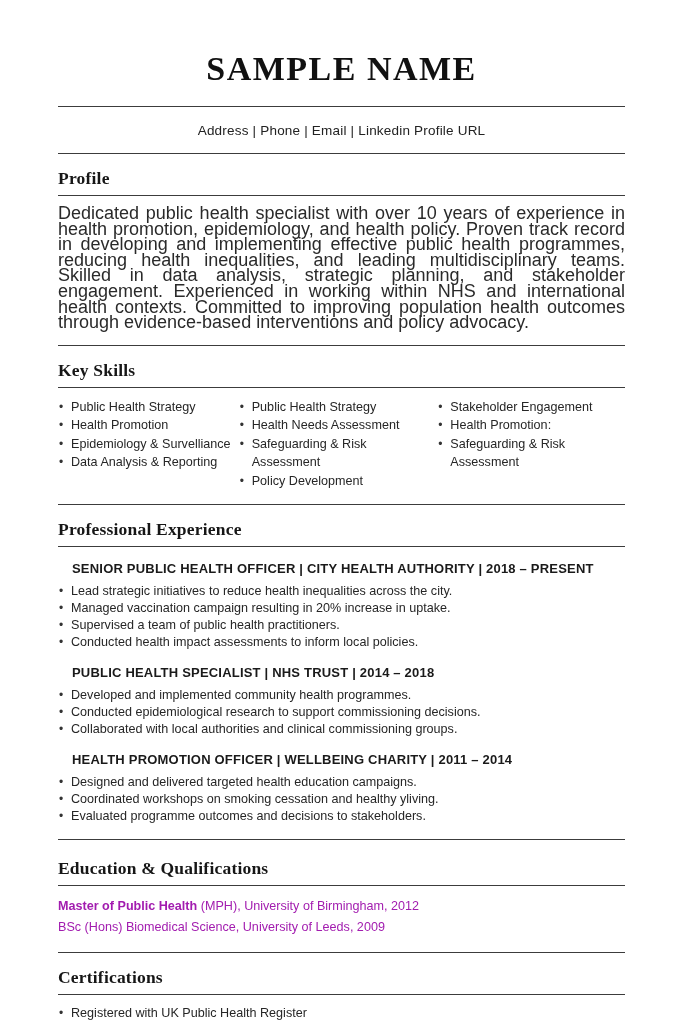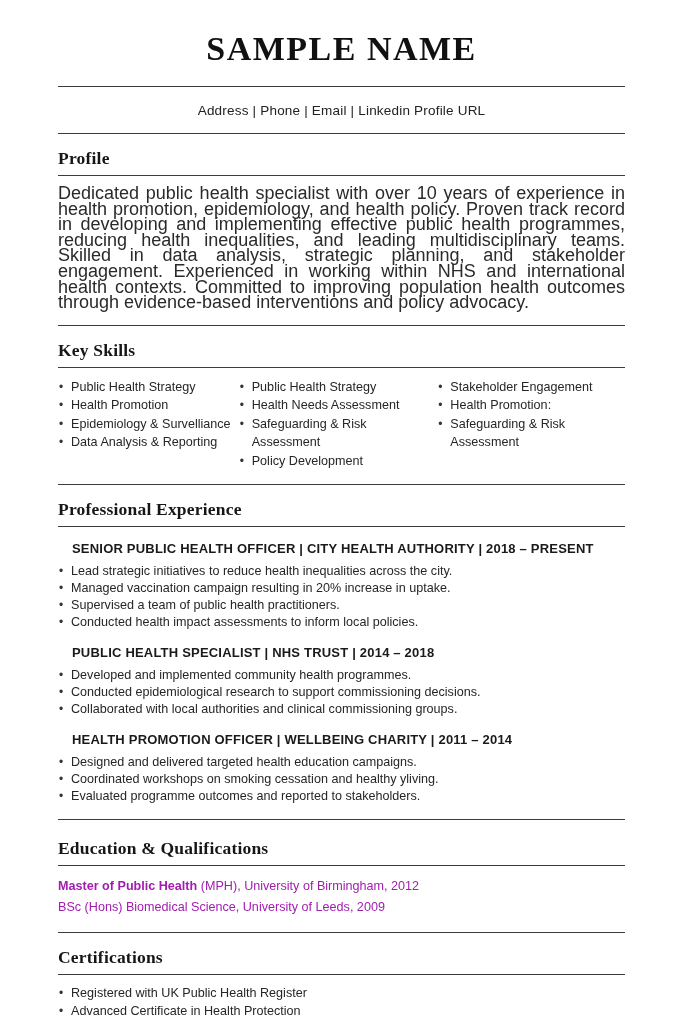--- a/index.html
+++ b/index.html
@@ -15,21 +15,21 @@
   .page {
     padding: 30px 58px 0 58px;
   }
   .doc-title {
     font-family: "Liberation Serif", serif;
     font-size: 34px;
     font-weight: 600;
     letter-spacing: 1.5px;
     text-align: center;
     color: #111111;
-    margin-top: 0;
+    margin-top: 20px;
   }
   .rule {
     border: none;
     border-top: 1.2px solid #3c3c3c;
     height: 0;
     margin: 0;
   }
   .rule-top { margin-top: 18px; }
   .contact-line {
     text-align: center;
@@ -168,21 +168,21 @@
         <li>Conducted epidemiological research to support commissioning decisions.</li>
         <li>Collaborated with local authorities and clinical commissioning groups.</li>
       </ul>
     </div>
 
     <div class="job">
       <div class="job-heading">HEALTH PROMOTION OFFICER | WELLBEING CHARITY | 2011 – 2014</div>
       <ul class="bullet-list">
         <li>Designed and delivered targeted health education campaigns.</li>
         <li>Coordinated workshops on smoking cessation and healthy yliving.</li>
-        <li>Evaluated programme outcomes and reported to stakeholders.</li>
+        <li>Evaluated programme outcomes and decisions to stakeholders.</li>
       </ul>
     </div>
     <hr class="rule">
   </div>
 
   <div class="section">
     <div class="section-heading">Education &amp; Qualifications</div>
     <hr class="rule">
     <div class="edu-block">
       <div class="edu-line"><span class="edu-bold">Master of Public Health</span><span> (MPH), University of Birmingham, 2012</span></div>

